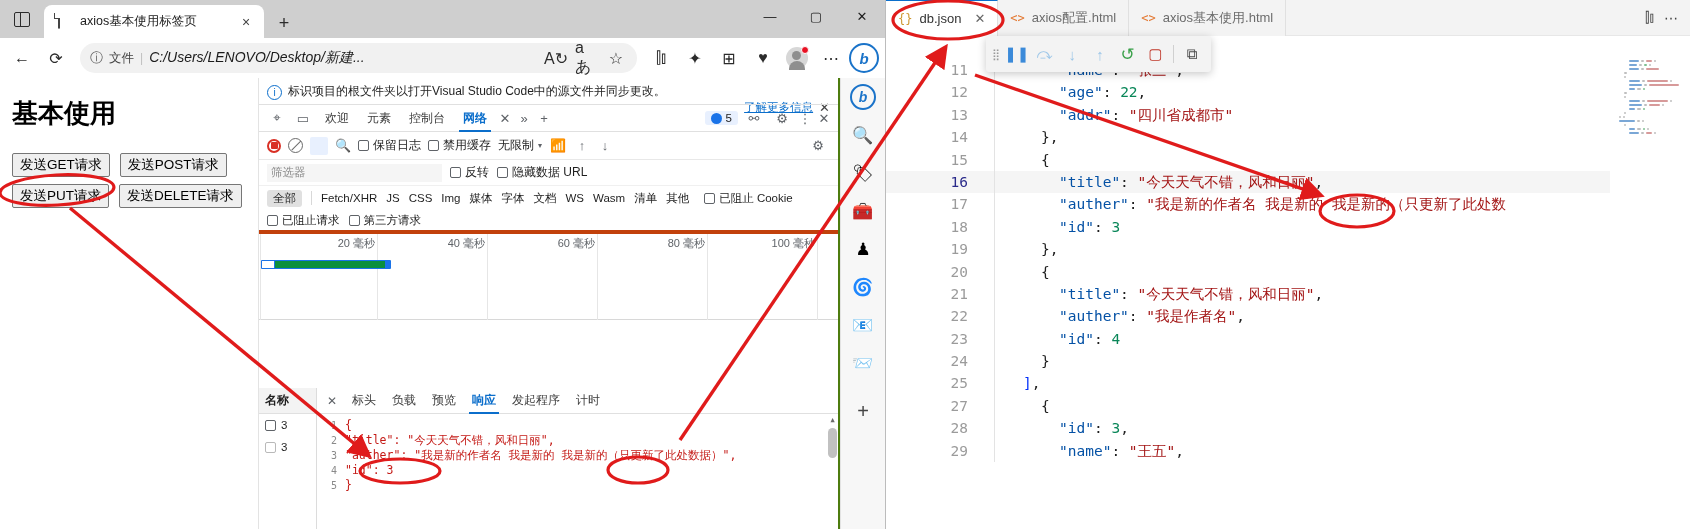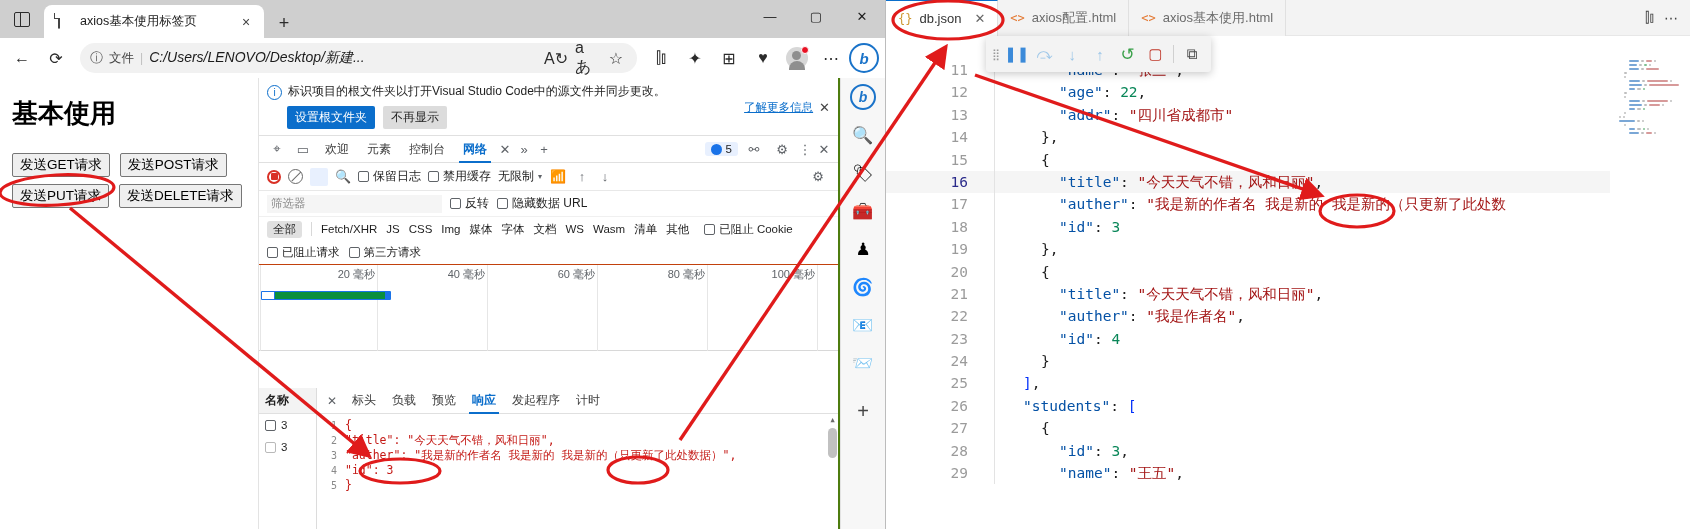--- a/index.html
+++ b/index.html
@@ -163,21 +163,21 @@
   .caret{font-size:8px;color:#5f6368;}
 
   .dt-filterrow{height:26px;display:flex;align-items:center;gap:8px;padding:0 8px;border-bottom:1px solid #f0f0f0;}
   .filter-input{
     width:175px;height:18px;background:#f5f5f5;border:none;font-size:11.5px;color:#8a8a8a;
     display:flex;align-items:center;padding:0 4px;
   }
   .dt-typerow{height:24px;display:flex;align-items:center;gap:9px;padding:0 8px;font-size:11.5px;color:#1f1f1f;}
   .type-all{background:#e0e0e0;border-radius:3px;padding:1px 6px;}
   .vsep{width:1px;height:14px;background:#d8d8d8;}
-  .dt-typerow2{height:24px;display:flex;align-items:center;gap:9px;padding:0 8px;font-size:11.5px;color:#1f1f1f;border-bottom:1px solid #c2410c;}
+  .dt-typerow2{height:24px;display:flex;align-items:center;gap:9px;padding:0 8px;font-size:11.5px;color:#1f1f1f;border-bottom:4px solid #c2410c;}
 
   .timeline{height:86px;position:relative;border-bottom:1px solid #d8d8d8;}
   .tl-tick{position:absolute;top:0;height:86px;border-left:1px solid #e6e6e6;}
   .tl-tick span{position:absolute;right:3px;top:2px;font-size:11px;color:#5f6368;white-space:nowrap;}
   .tl-bar{position:absolute;left:2px;top:26px;height:9px;width:130px;background:#1a73e8;border-radius:1px;}
   .tl-bar i{position:absolute;left:14px;top:1px;bottom:1px;right:6px;background:#0a8f3c;display:block;}
   .tl-bar u{position:absolute;left:1px;top:1px;bottom:1px;width:12px;background:#ffffff;display:block;}
 
   .req-area{position:absolute;left:0;top:310px;right:0;bottom:0;display:flex;}
   .req-list{width:58px;border-right:1px solid #dcdcdc;}
@@ -320,24 +320,20 @@
   </div>
 
   <div id="devtools">
     <div class="dt-banner">
       <span class="info-ico">i</span>
       <span class="dt-banner-text">标识项目的根文件夹以打开Visual Studio Code中的源文件并同步更改。</span>
     </div>
     <div class="dt-banner-right">
       <span class="dt-link">了解更多信息</span>
       <span class="dt-banner-close">✕</span>
-    </div>
-    <div class="dt-banner-btns">
-      <button class="dt-btn-primary">设置根文件夹</button>
-      <button class="dt-btn-sec">不再显示</button>
     </div>
 
     <div class="dt-tabbar">
       <span class="dt-ico">⌖</span>
       <span class="dt-ico">▭</span>
       <span class="dt-tab">欢迎</span>
       <span class="dt-tab">元素</span>
       <span class="dt-tab">控制台</span>
       <span class="dt-tab active">网络</span>
       <span class="dt-ico" style="width:16px">✕</span>
@@ -607,24 +603,20 @@
       </div>
       <div class="vs-line">
         <span class="vs-ln">24</span>
         <span class="vs-code" style="padding-left: 46px;"><span class="p">}</span></span>
       </div>
       <div class="vs-line">
         <span class="vs-ln">25</span>
         <span class="vs-code" style="padding-left: 28px;"><span class="br">]</span><span class="p">,</span></span>
       </div>
       <div class="vs-line">
-        <span class="vs-ln">26</span>
-        <span class="vs-code" style="padding-left: 28px;"><span class="k">"students"</span><span class="p">: </span><span class="br">[</span></span>
-      </div>
-      <div class="vs-line">
         <span class="vs-ln">27</span>
         <span class="vs-code" style="padding-left: 46px;"><span class="p">{</span></span>
       </div>
       <div class="vs-line">
         <span class="vs-ln">28</span>
         <span class="vs-code" style="padding-left: 64px;"><span class="k">"id"</span><span class="p">: </span><span class="n">3</span><span class="p">,</span></span>
       </div>
       <div class="vs-line">
         <span class="vs-ln">29</span>
         <span class="vs-code" style="padding-left: 64px;"><span class="k">"name"</span><span class="p">: </span><span class="s">"王五"</span><span class="p">,</span></span>

